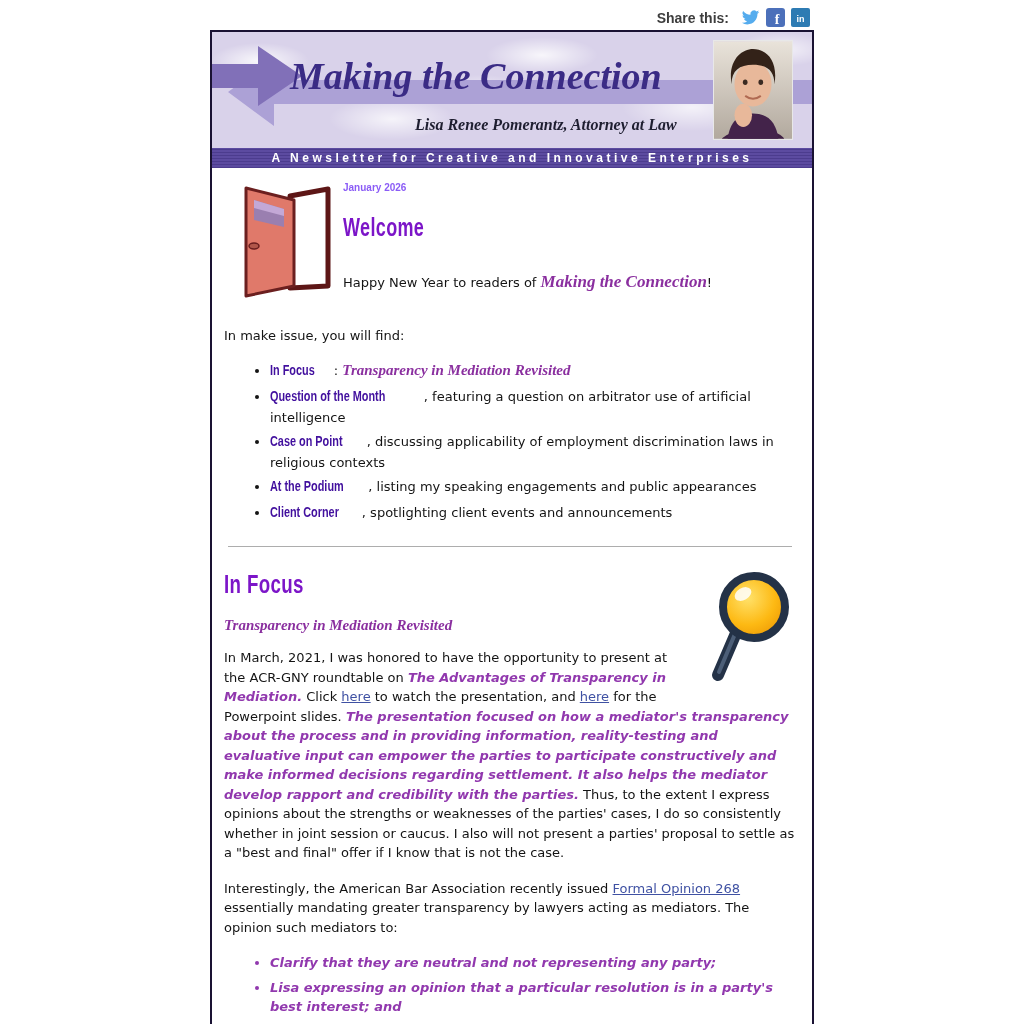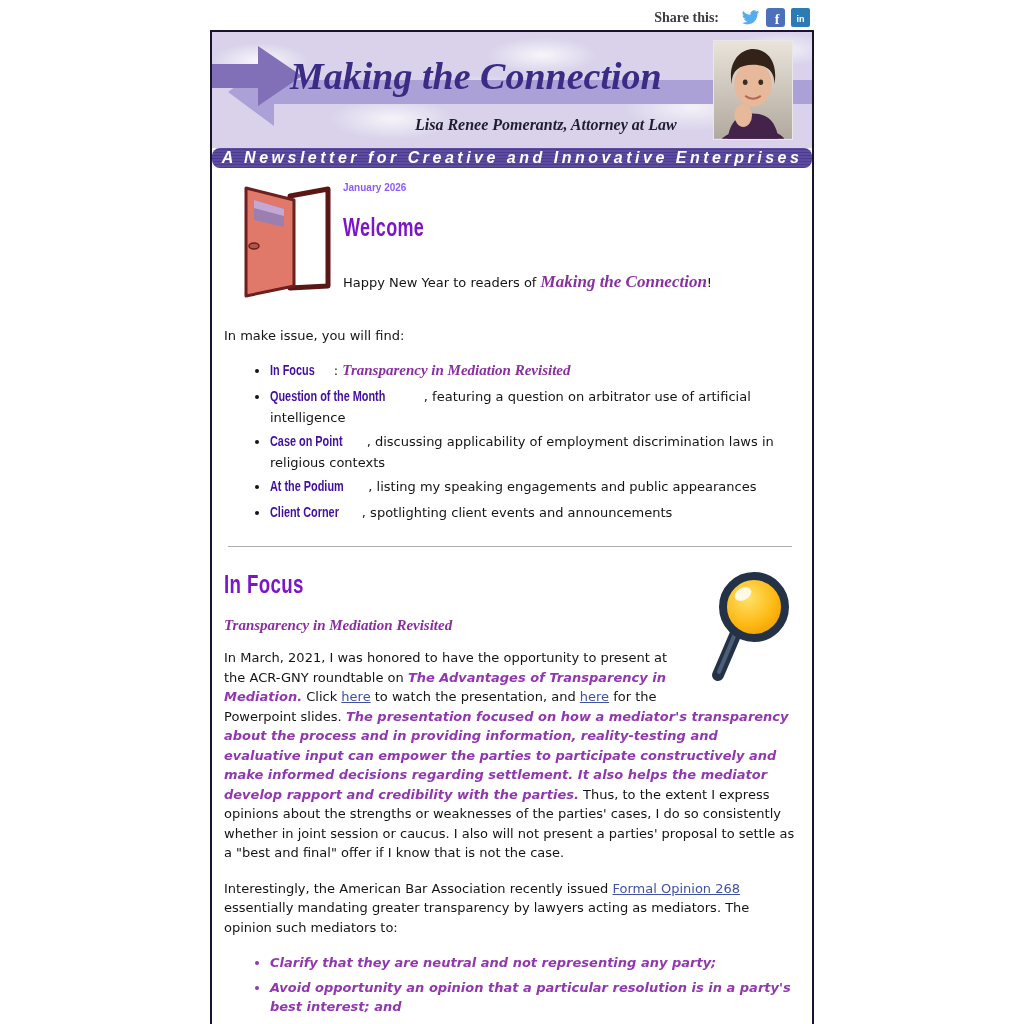--- a/index.html
+++ b/index.html
@@ -2,22 +2,22 @@
 <html><head>
 <meta charset="utf-8">
 <style>
   * { margin:0; padding:0; box-sizing:border-box; }
   html,body { width:1024px; height:1024px; overflow:hidden; background:#ffffff;
               font-family:"DejaVu Sans", sans-serif; }
 
   
   .share-bar { position:absolute; top:8px; left:210px; width:600px;
                display:flex; justify-content:flex-end; align-items:center; gap:6px; }
-  .share-label { font-size:14px; font-weight:bold; color:#3d3d3d; margin-right:16px;
-                 font-family:Liberation Serif, serif; }
+  .share-label { font-size:14px; font-weight:bold; color:#3d3d3d; margin-right:6px;
+                 font-family:Liberation Sans, sans-serif; }
   .share-icon { width:19px; height:19px; display:inline-block; cursor:pointer; }
 
   
   .email { position:absolute; left:210px; top:30px; width:604px; height:1010px;
            border:2px solid #1a1233; background:#ffffff; }
 
   
   .banner { position:relative; height:116px; overflow:hidden;
             background-color:#d9d2ea;
             background-image:
@@ -34,21 +34,21 @@
   .banner-subtitle { position:absolute; left:203px; top:68px; width:360px;
                      font-family:"Liberation Serif", serif; font-style:italic; font-weight:bold;
                      font-size:16px; color:#1e1e30; white-space:nowrap;margin-top:16px; }
   .banner-photo { position:absolute; left:501px; top:8px; width:80px; height:100px;
                   border:1px solid #e8e8e8; }
 
   
   .tagline-bar { height:20px; line-height:20px; text-align:center;
                  background:repeating-linear-gradient(0deg, #4c3c8e 0 1px, #5c4ba0 1px 3px);
                  color:#ffffff; font-family:"Liberation Sans", sans-serif;
-                 font-style:italic; font-weight:bold; font-size:16px; letter-spacing:3.5px;border-radius:8px; }
+                 font-weight:bold; font-size:12px; letter-spacing:3.5px; }
 
   
   .content { padding:10px 16px 20px 12px; font-size:13px; line-height:1.5; color:#141414; }
 
   .welcome-row { display:flex; }
   .door-col { width:119px; flex:0 0 119px; padding:4px 0 0 8px; }
   .welcome-col { flex:1; padding-top:2px; }
   .date-line { font-weight:bold; font-size:10px; color:#8b5cf6; margin-bottom:14px;
                font-family:"Liberation Sans", sans-serif; }
   .hd { display:inline-block; font-family:"Liberation Sans", sans-serif; font-weight:800;
@@ -175,19 +175,19 @@
         <line x1="29" y1="67" x2="13" y2="105" stroke="#4d5f78" stroke-width="4" stroke-linecap="round"></line>
         <circle cx="48" cy="40" r="31" fill="url(#lens)" stroke="#243247" stroke-width="8"></circle>
         <ellipse cx="37" cy="27" rx="9" ry="6" fill="#ffffff" opacity="0.85" transform="rotate(-30 37 27)"></ellipse>
       </svg>
       <span class="hd hd-section">In Focus</span>
       <div class="subhead pserif pserif-md">Transparency in Mediation Revisited</div>
       <p class="para"><span>In March, 2021, I was honored to have the opportunity to present at the ACR-GNY roundtable on </span><span class="pbold">The Advantages of Transparency in Mediation.</span><span> Click </span><a class="lnk">here</a><span> to watch the presentation, and </span><a class="lnk">here</a><span> for the Powerpoint slides.  </span><span class="pbold">The presentation focused on how a mediator's transparency about the process and in providing information, reality-testing and evaluative input can empower the parties to participate constructively and make informed decisions regarding settlement. It also helps the mediator develop rapport and credibility with the parties.</span><span>  Thus, to the extent I express opinions about the strengths or weaknesses of the parties' cases, I do so consistently whether in joint session or caucus.  I also will not present a parties' proposal to settle as a "best and final" offer if I know that is not the case.</span></p>
       <p class="para"><span>Interestingly, the American Bar Association recently issued </span><a class="lnk">Formal Opinion 268 </a><span> essentially mandating greater transparency by lawyers acting as mediators.  The opinion such mediators to:</span></p>
       <ul class="pb">
         <li>Clarify that they are neutral and not representing any party;</li>
-        <li>Avoid opportunity an opinion that a particular resolution is in a party's best interest; and</li>
+        <li>Lisa expressing an opinion that a particular resolution is in a party's best interest; and</li>
         <li>Refrain from dishonesty or misrepresentation in conveying information or proposals.</li>
       </ul>
     </div>
 
   </div>
 </div>
 
 </body></html>

